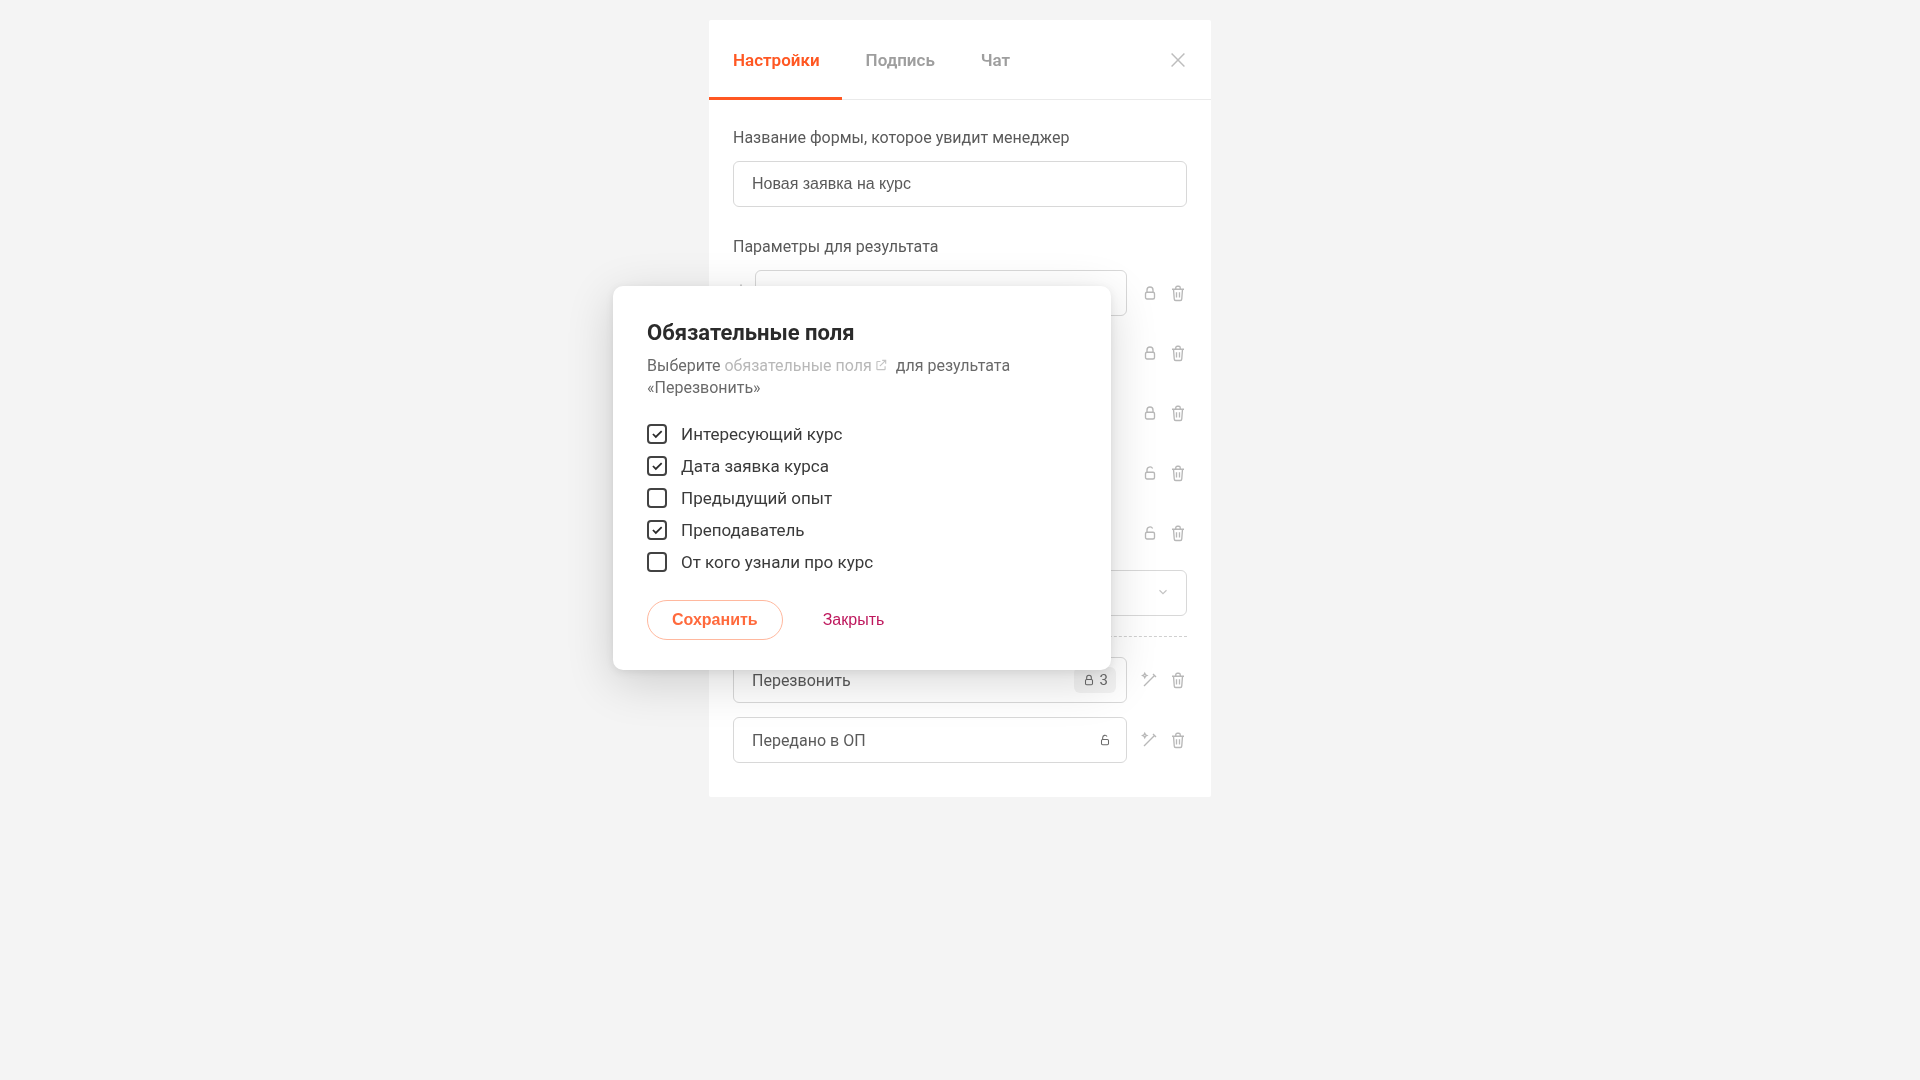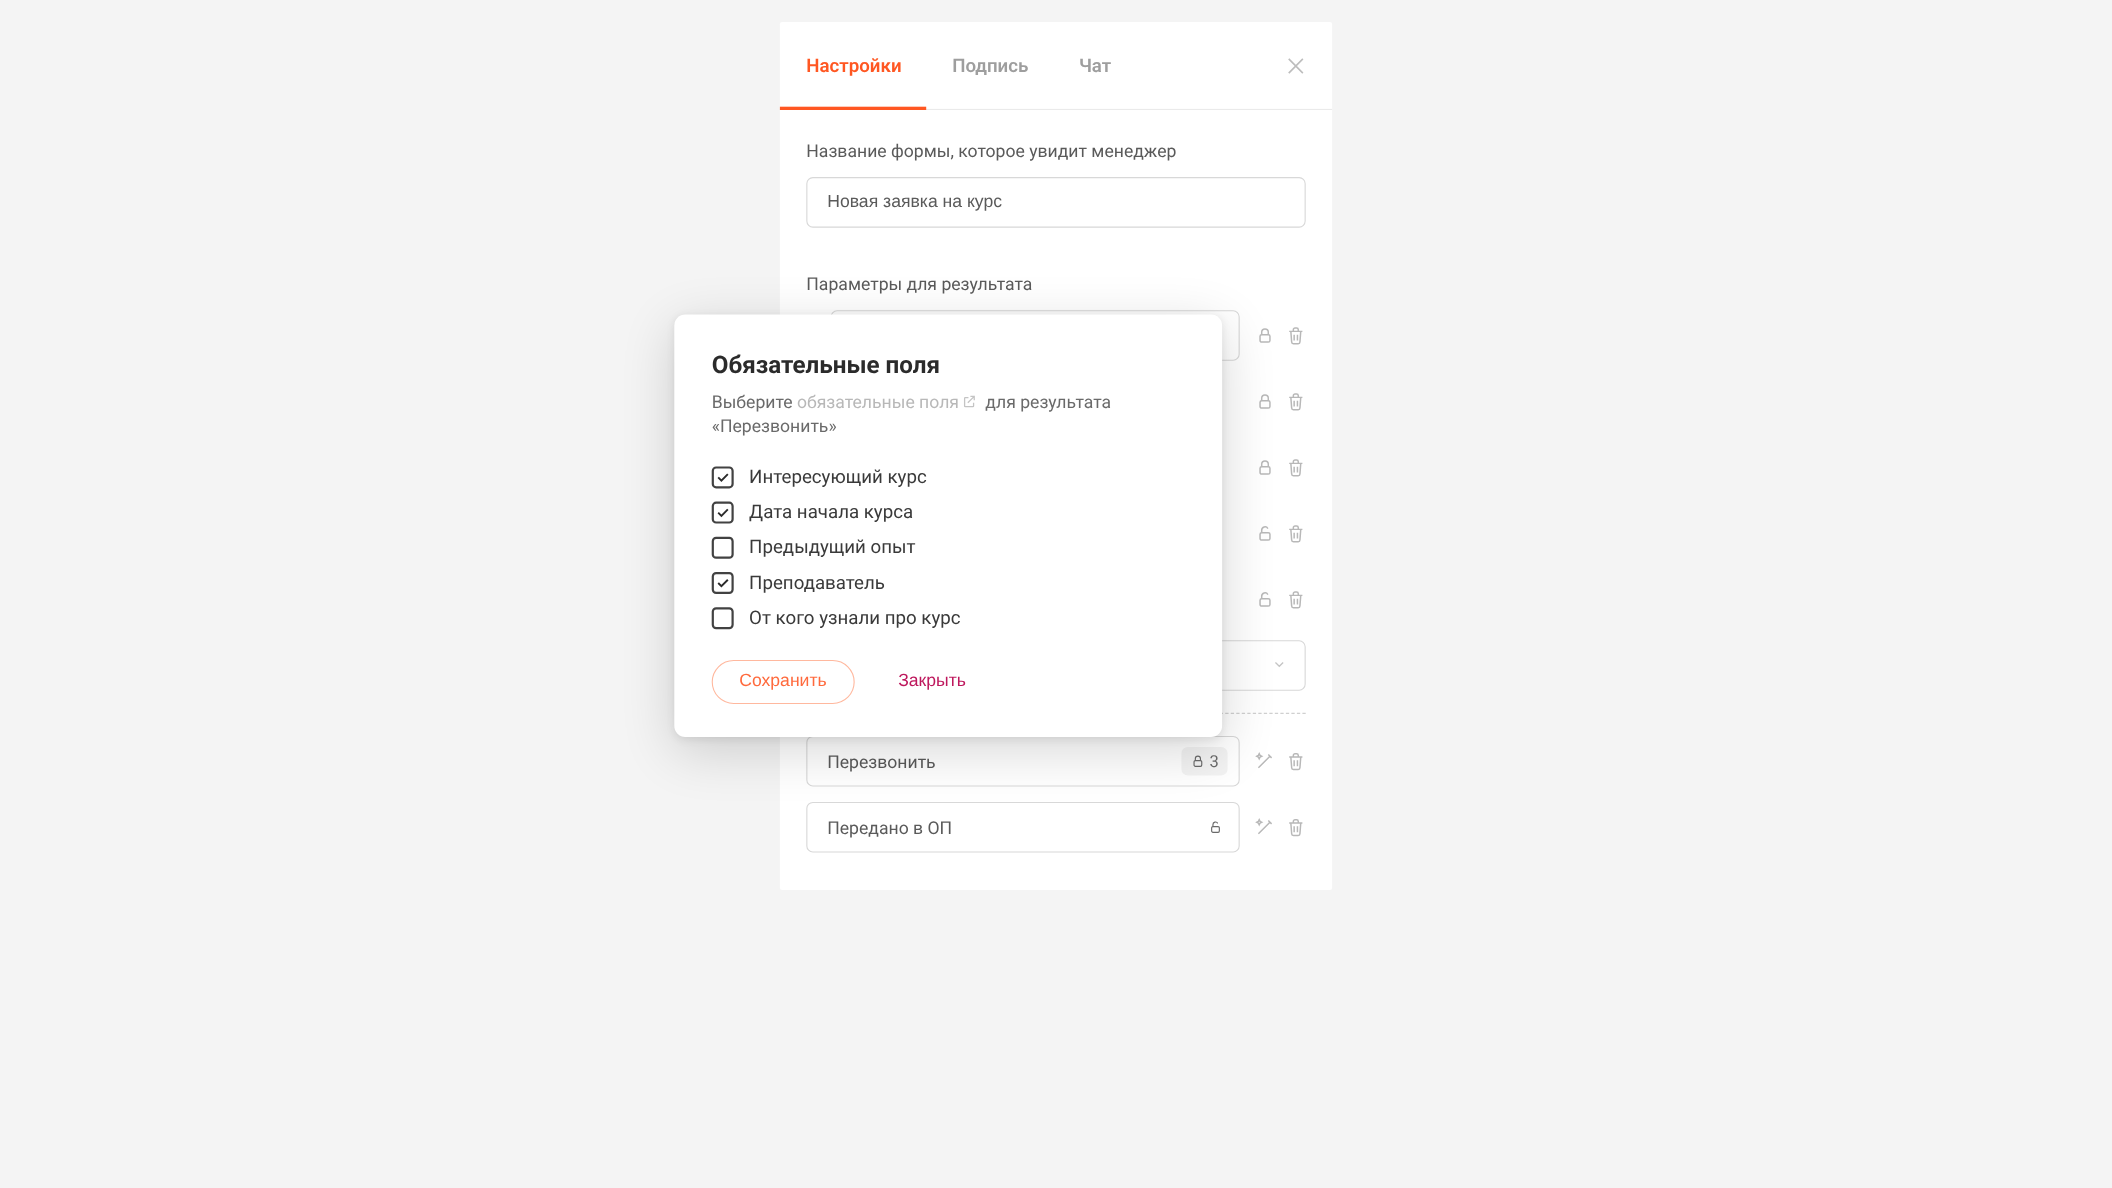--- a/index.html
+++ b/index.html
@@ -73,21 +73,21 @@
   }
   .text-input {
     width: 100%;
     height: 46px;
     border: 1px solid #d8d8d8;
     border-radius: 6px;
     padding: 0 18px;
     font-size: 16px;
     color: #5a5a5a;
     outline: none;
-    margin-bottom: 42px;
+    margin-bottom: 30px;
   }
   .param-row {
     display: flex;
     align-items: center;
     margin-bottom: 14px;
     gap: 14px;
   }
   .drag-handle {
     width: 8px;
     color: #c7c7c7;
@@ -173,21 +173,21 @@
   }
   .cbox{
     width:20px;height:20px;border:2px solid #424242;border-radius:4px;
     display:flex;align-items:center;justify-content:center;flex-shrink:0;
   }
   .cbox svg{width:14px;height:14px;display:none;}
   .cbox.checked svg{display:block;}
   .pop-actions{ display:flex; gap:22px; align-items:center; margin-top:28px;}
   .btn-save{
     border:1px solid #ffb89e; color:#ff6a3d; background:#fff;
-    border-radius:22px; padding:10px 24px; font-size:16px; font-weight:400;
+    border-radius:22px; padding:10px 24px; font-size:16px; font-weight:700;
     cursor:pointer;
   }
   .btn-close{
     color:#be185d; font-size:16px; background:none;border:none;cursor:pointer;margin-left:18px;
   }
 </style>
 </head>
 <body>
 
 <div class="stage">
@@ -383,21 +383,21 @@
           </svg>
         </span>
       <span>Интересующий курс</span>
     </div>
     <div class="check-row">
       <span class="cbox checked">
           <svg viewBox="0 0 24 24" fill="none" stroke="#2b2b2b" stroke-width="3">
             <path d="M5 12l5 5L20 7"></path>
           </svg>
         </span>
-      <span>Дата начала курса</span>
+      <span>Дата заявка курса</span>
     </div>
     <div class="check-row">
       <span class="cbox"></span>
       <span>Предыдущий опыт</span>
     </div>
     <div class="check-row">
       <span class="cbox checked">
           <svg viewBox="0 0 24 24" fill="none" stroke="#2b2b2b" stroke-width="3">
             <path d="M5 12l5 5L20 7"></path>
           </svg>

